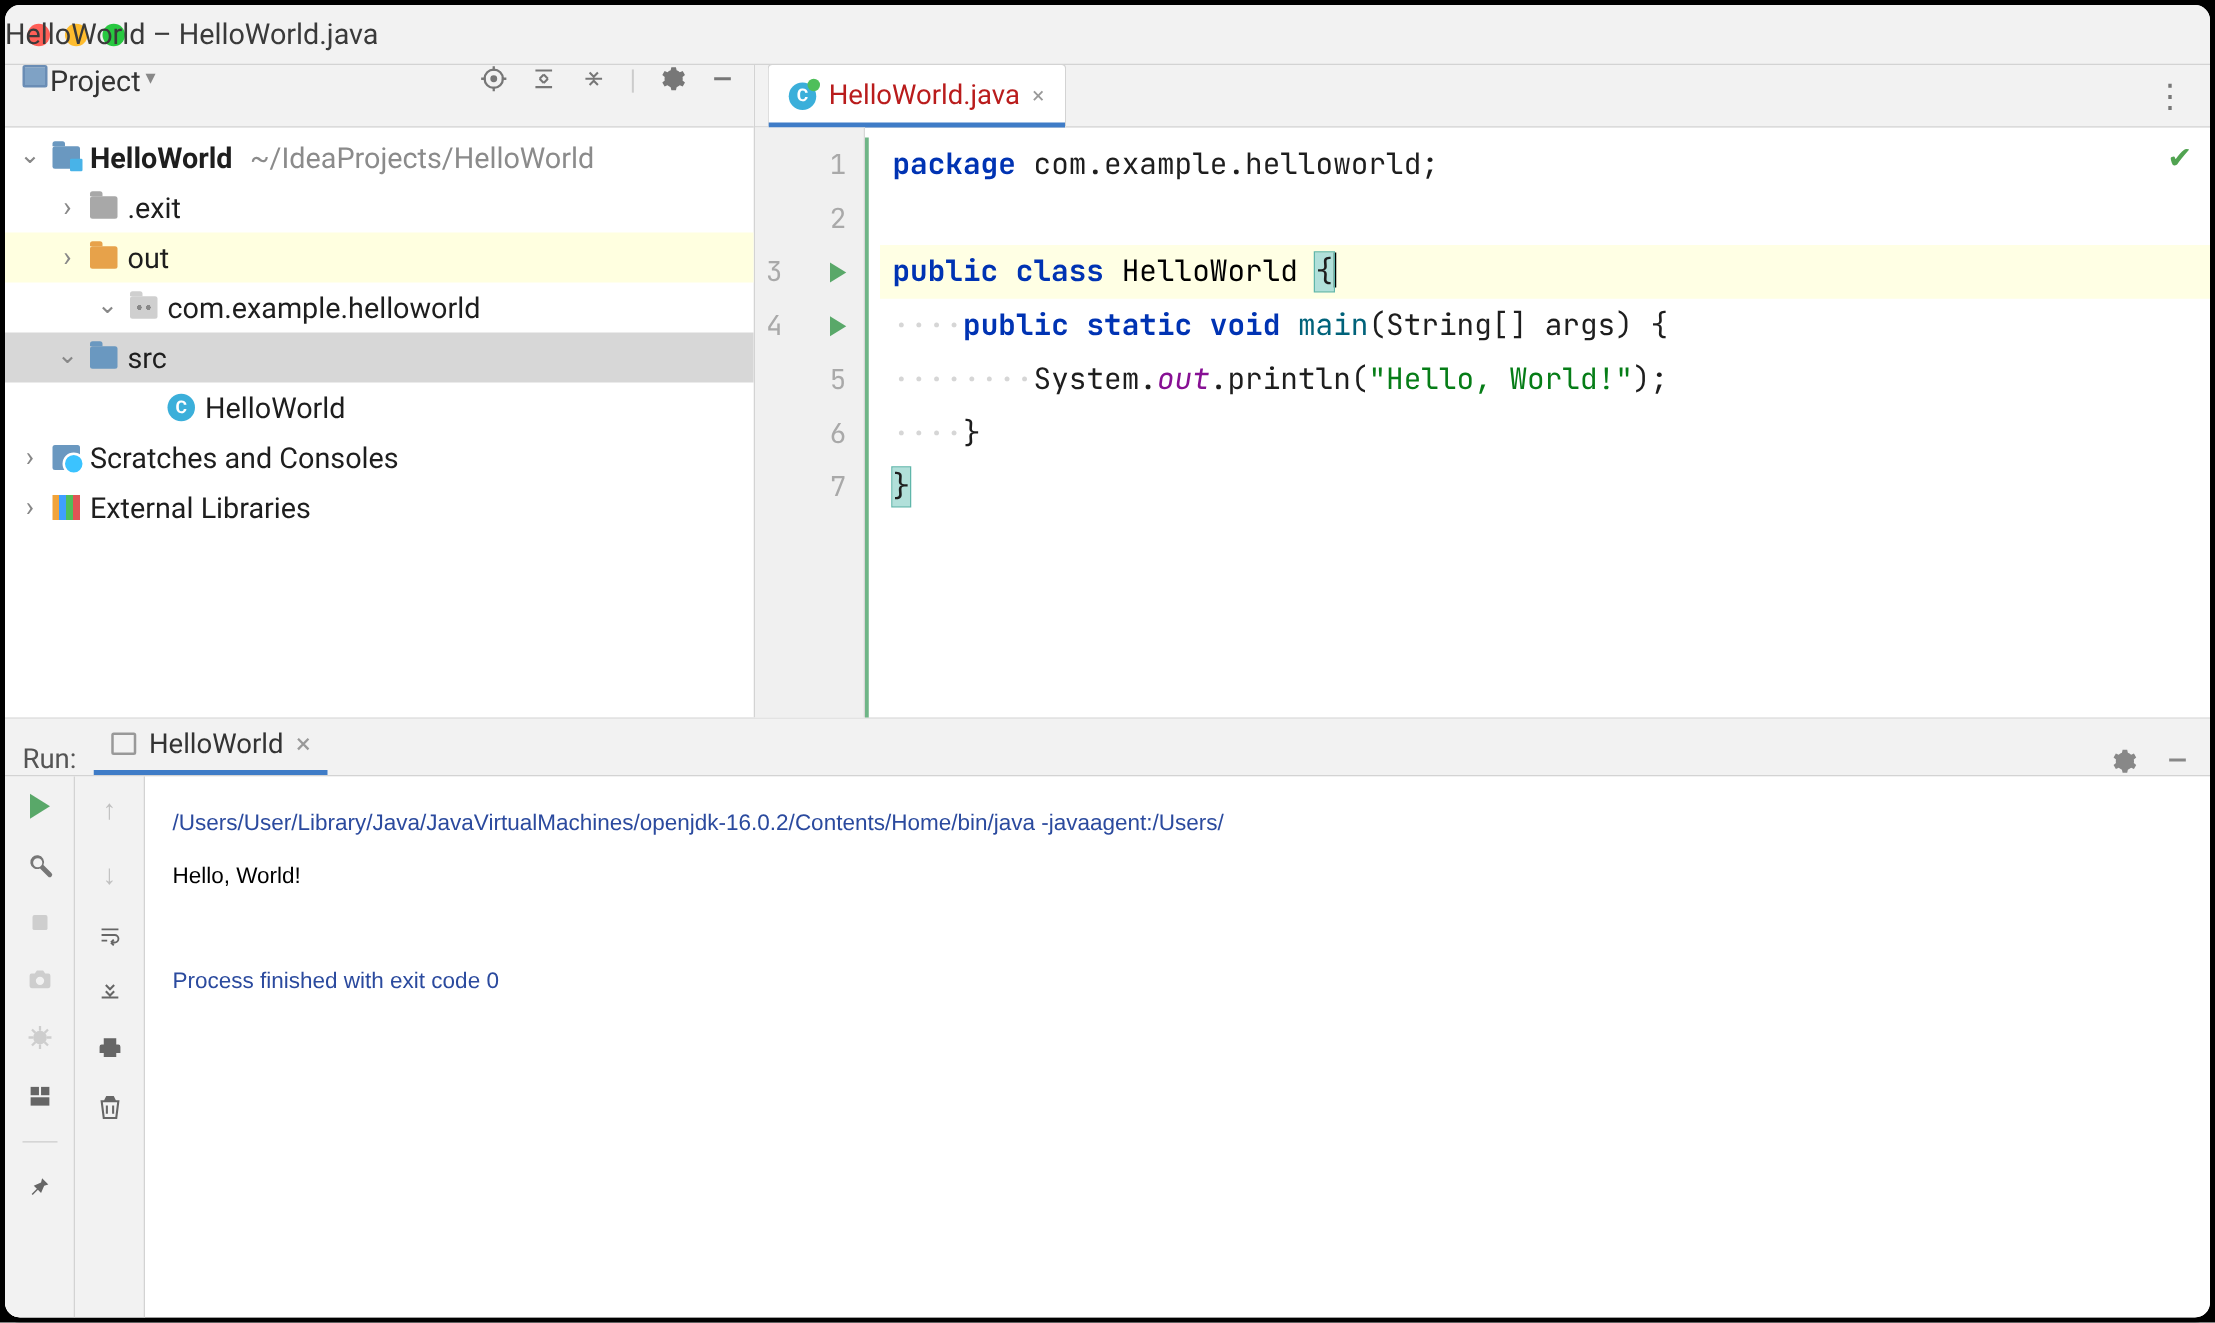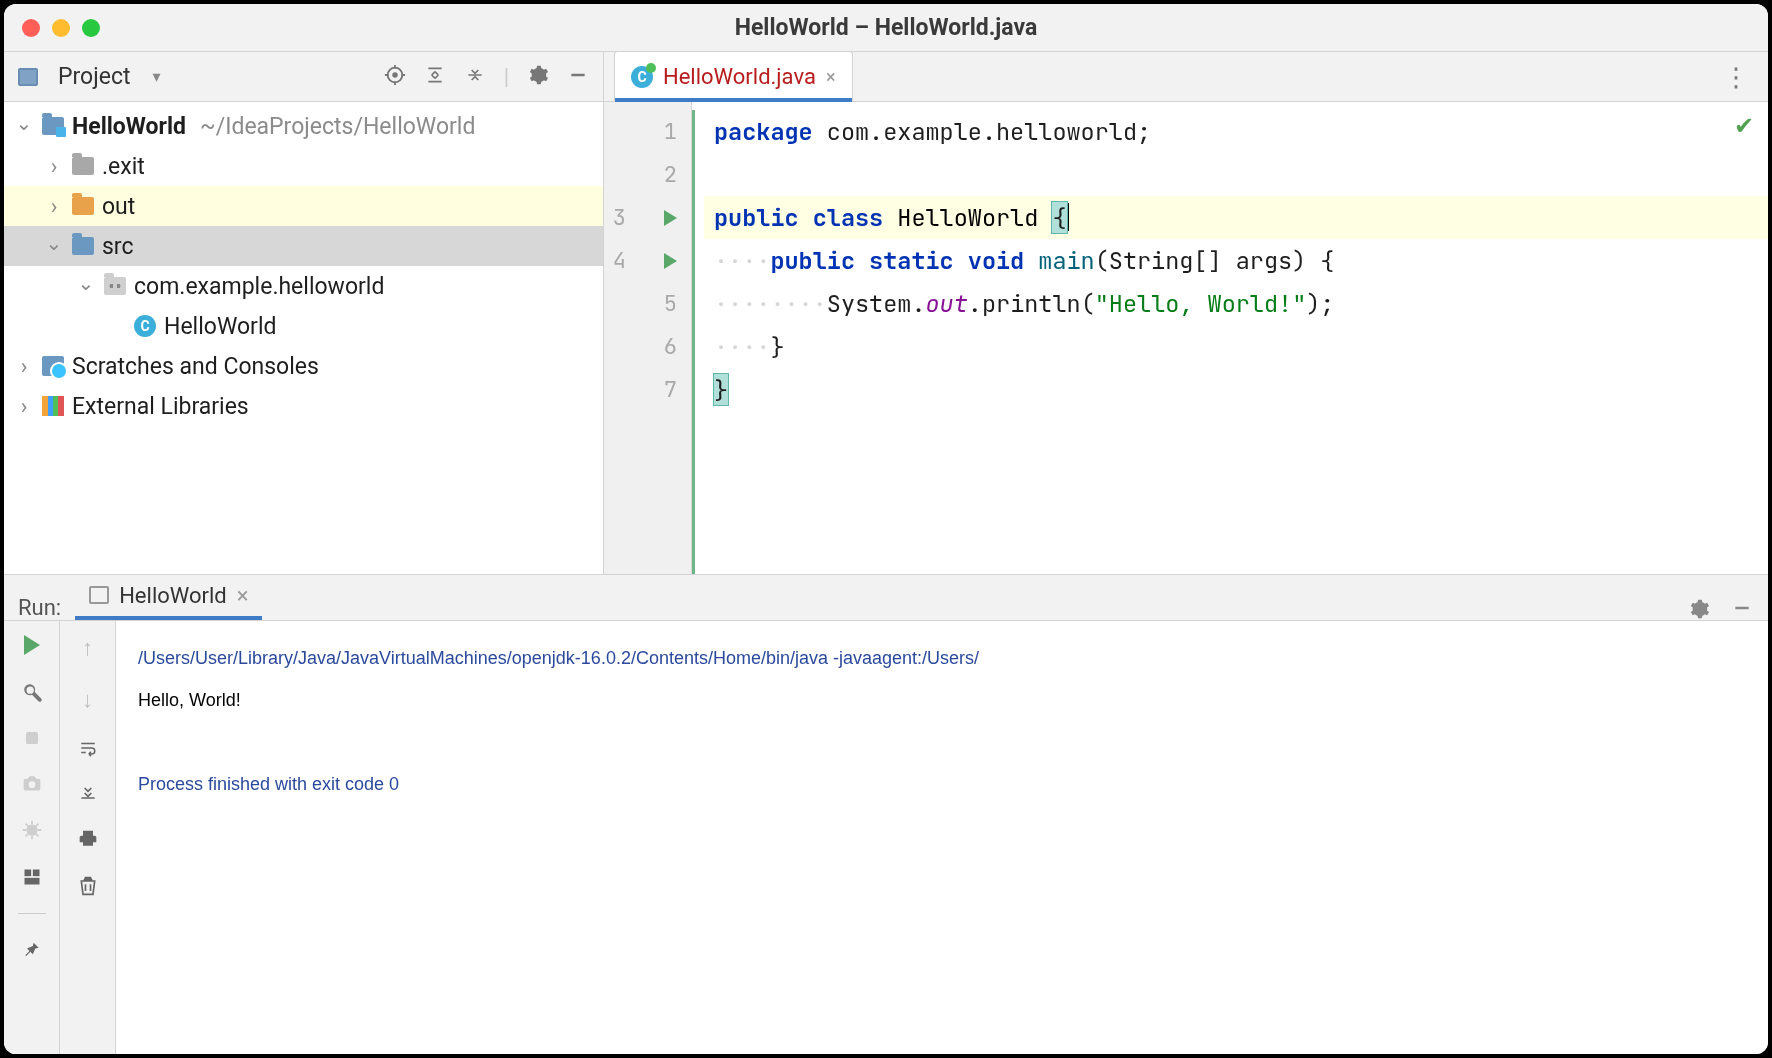--- a/index.html
+++ b/index.html
@@ -38,27 +38,27 @@
     width:1772px;height:1058px;background:#fff;border-radius:16px;
     border:4px solid #000;overflow:hidden;display:flex;flex-direction:column;
     font-size:22px;color:var(--text)
   }
   
   .titlebar{height:48px;background:var(--panel);border-bottom:1px solid var(--border);
     display:flex;align-items:center;padding:0 18px;position:relative}
   .traffic{display:flex;gap:12px}
   .dot{width:18px;height:18px;border-radius:50%}
   .dot.r{background:#ff5f57}.dot.y{background:#febc2e}.dot.g{background:#28c840}
-  .title{position:absolute;left:0;right:0;text-align:center;font-weight:700;font-size:23px;color:#3a3a3a}
+  .title{position:absolute;left:0;right:0;text-align:left;font-weight:400;font-size:23px;color:#3a3a3a}
   
   .main{flex:1;display:flex;min-height:0}
   
   .project{width:600px;border-right:1px solid var(--border);display:flex;flex-direction:column;background:#fff}
   .project-header{height:50px;background:var(--panel);border-bottom:1px solid var(--border);
-    display:flex;align-items:center;padding:0 14px;gap:20px}
+    display:flex;padding:0 14px;gap:2px}
   .proj-icon{width:20px;height:18px;background:linear-gradient(#7fa2c5,#7fa2c5);border:2px solid #6a8db5;border-radius:2px;position:relative}
   .proj-label{font-size:23px;color:#333}
   .proj-arrow{margin-left:2px;color:#888;font-size:16px}
   .proj-tools{margin-left:auto;display:flex;gap:18px;color:#777}
   .proj-tools .icon{width:22px;height:22px;display:flex;align-items:center;justify-content:center}
   .tree{flex:1;overflow:auto;font-size:23px;padding-top:4px}
   .tree .row{display:flex;align-items:center;height:40px;padding-left:10px;gap:8px;white-space:nowrap}
   .tree .chev{color:#888;width:20px;text-align:center;font-size:16px}
   .tree .chev.open::before{content:"⌄";font-size:20px;position:relative;top:-3px}
   .tree .chev.closed::before{content:"›";font-size:22px}
@@ -190,29 +190,29 @@
         <div class="row" style="padding-left:40px">
           <span class="chev closed"></span>
           <span class="fold gray"></span>
           <span class="name">.exit</span>
         </div>
         <div class="row sel-yellow" style="padding-left:40px">
           <span class="chev closed"></span>
           <span class="fold orange"></span>
           <span class="name">out</span>
         </div>
+        <div class="row" style="padding-left:72px">
+          <span class="chev open"></span>
+          <span class="pkg"></span>
+          <span class="name">com.example.helloworld</span>
+        </div>
         <div class="row sel-gray" style="padding-left:40px">
           <span class="chev open"></span>
           <span class="fold"></span>
           <span class="name">src</span>
-        </div>
-        <div class="row" style="padding-left:72px">
-          <span class="chev open"></span>
-          <span class="pkg"></span>
-          <span class="name">com.example.helloworld</span>
         </div>
         <div class="row" style="padding-left:130px">
           <span class="cls-icon">C</span>
           <span class="name">HelloWorld</span>
         </div>
         <div class="row">
           <span class="chev closed"></span>
           <span class="scratch-icon"></span>
           <span class="name">Scratches and Consoles</span>
         </div>

